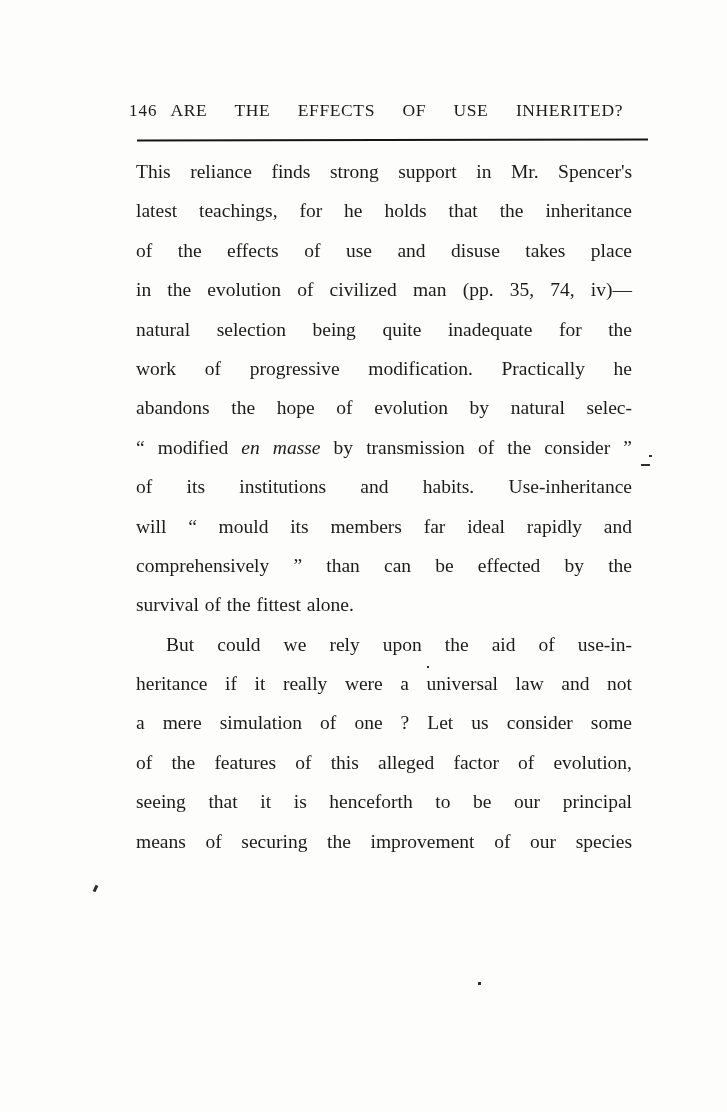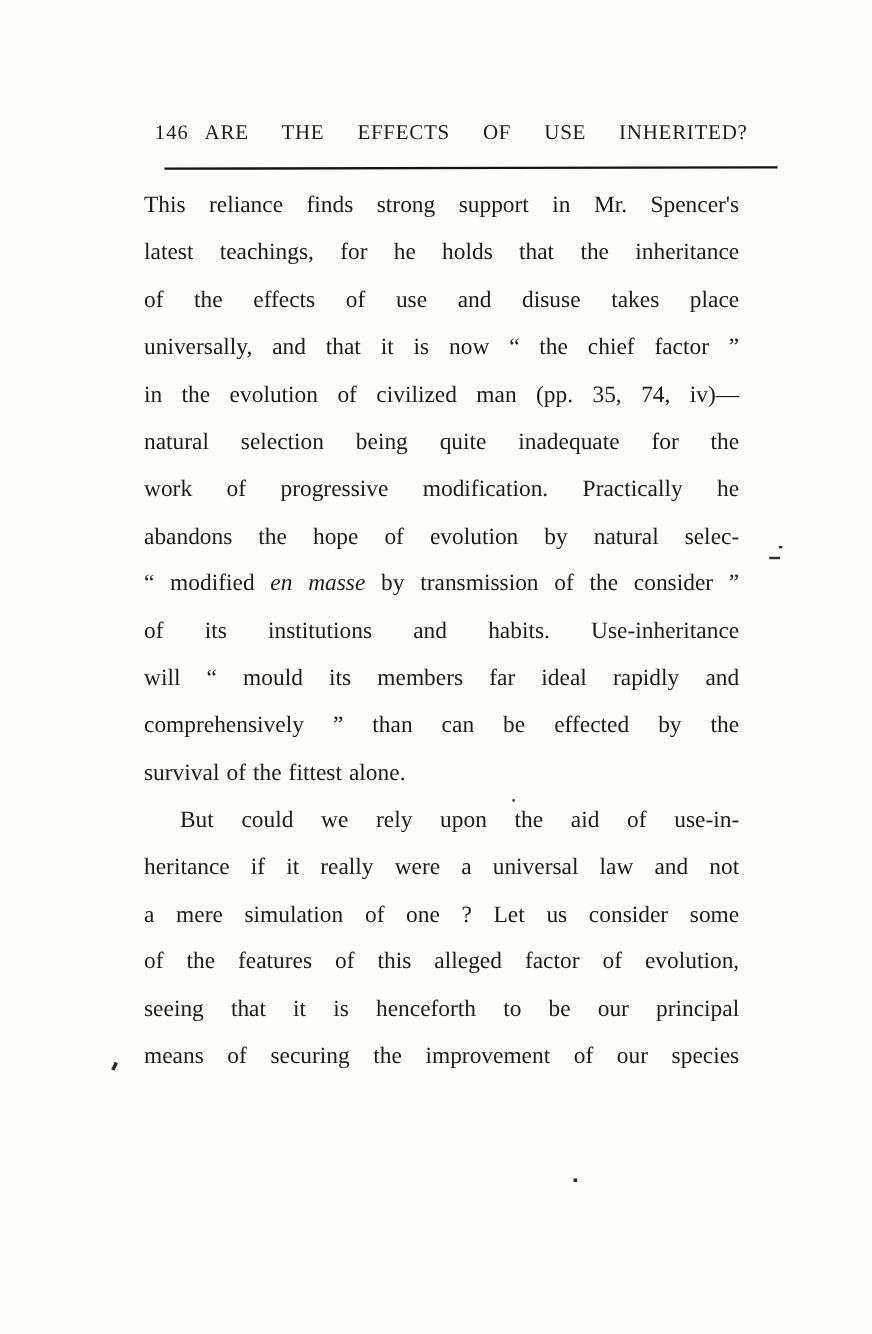--- a/index.html
+++ b/index.html
@@ -41,21 +41,21 @@
     position: absolute;
     left: 137px;
     top: 139px;
     width: 511px;
     height: 2px;
     background: #151515;
     transform: rotate(-0.12deg);
   }
   .text-block {
     position: absolute;
-    left: 120px;
+    left: 136px;
     top: 152px;
     width: 496px;
     font-size: 19.5px;
     line-height: 39.4px;
     word-spacing: 1px;
   }
   .line {
     text-align: justify;
     text-align-last: justify;
     height: 39.4px;
@@ -83,21 +83,20 @@
     <span class="page-number">146</span>
     <span class="running-title">ARE THE EFFECTS OF USE INHERITED?</span>
   </div>
 
   <div class="header-rule"></div>
 
   <div class="text-block">
       <div class="line"><span>This reliance finds strong support in Mr. Spencer's</span></div>
       <div class="line"><span>latest teachings, for he holds that the inheritance</span></div>
       <div class="line"><span>of the effects of use and disuse takes place</span></div>
-      <div class="line"><span>universally, and that it is now “ the chief factor ”</span></div>
       <div class="line"><span>in the evolution of civilized man (pp. 35, 74, iv)—</span></div>
       <div class="line"><span>natural selection being quite inadequate for the</span></div>
       <div class="line"><span>work of progressive modification. Practically he</span></div>
       <div class="line"><span>abandons the hope of evolution by natural selec-</span></div>
       <div class="line"><span>“ modified </span><span class="italic">en masse</span><span> by transmission of the consider ”</span></div>
       <div class="line"><span>of its institutions and habits. Use-inheritance</span></div>
       <div class="line"><span>will “ mould its members far ideal rapidly and</span></div>
       <div class="line"><span>comprehensively ” than can be effected by the</span></div>
       <div class="line no-justify"><span>survival of the fittest alone.</span></div>
       <div class="line indent"><span>But could we rely upon the aid of use-in-</span></div>

